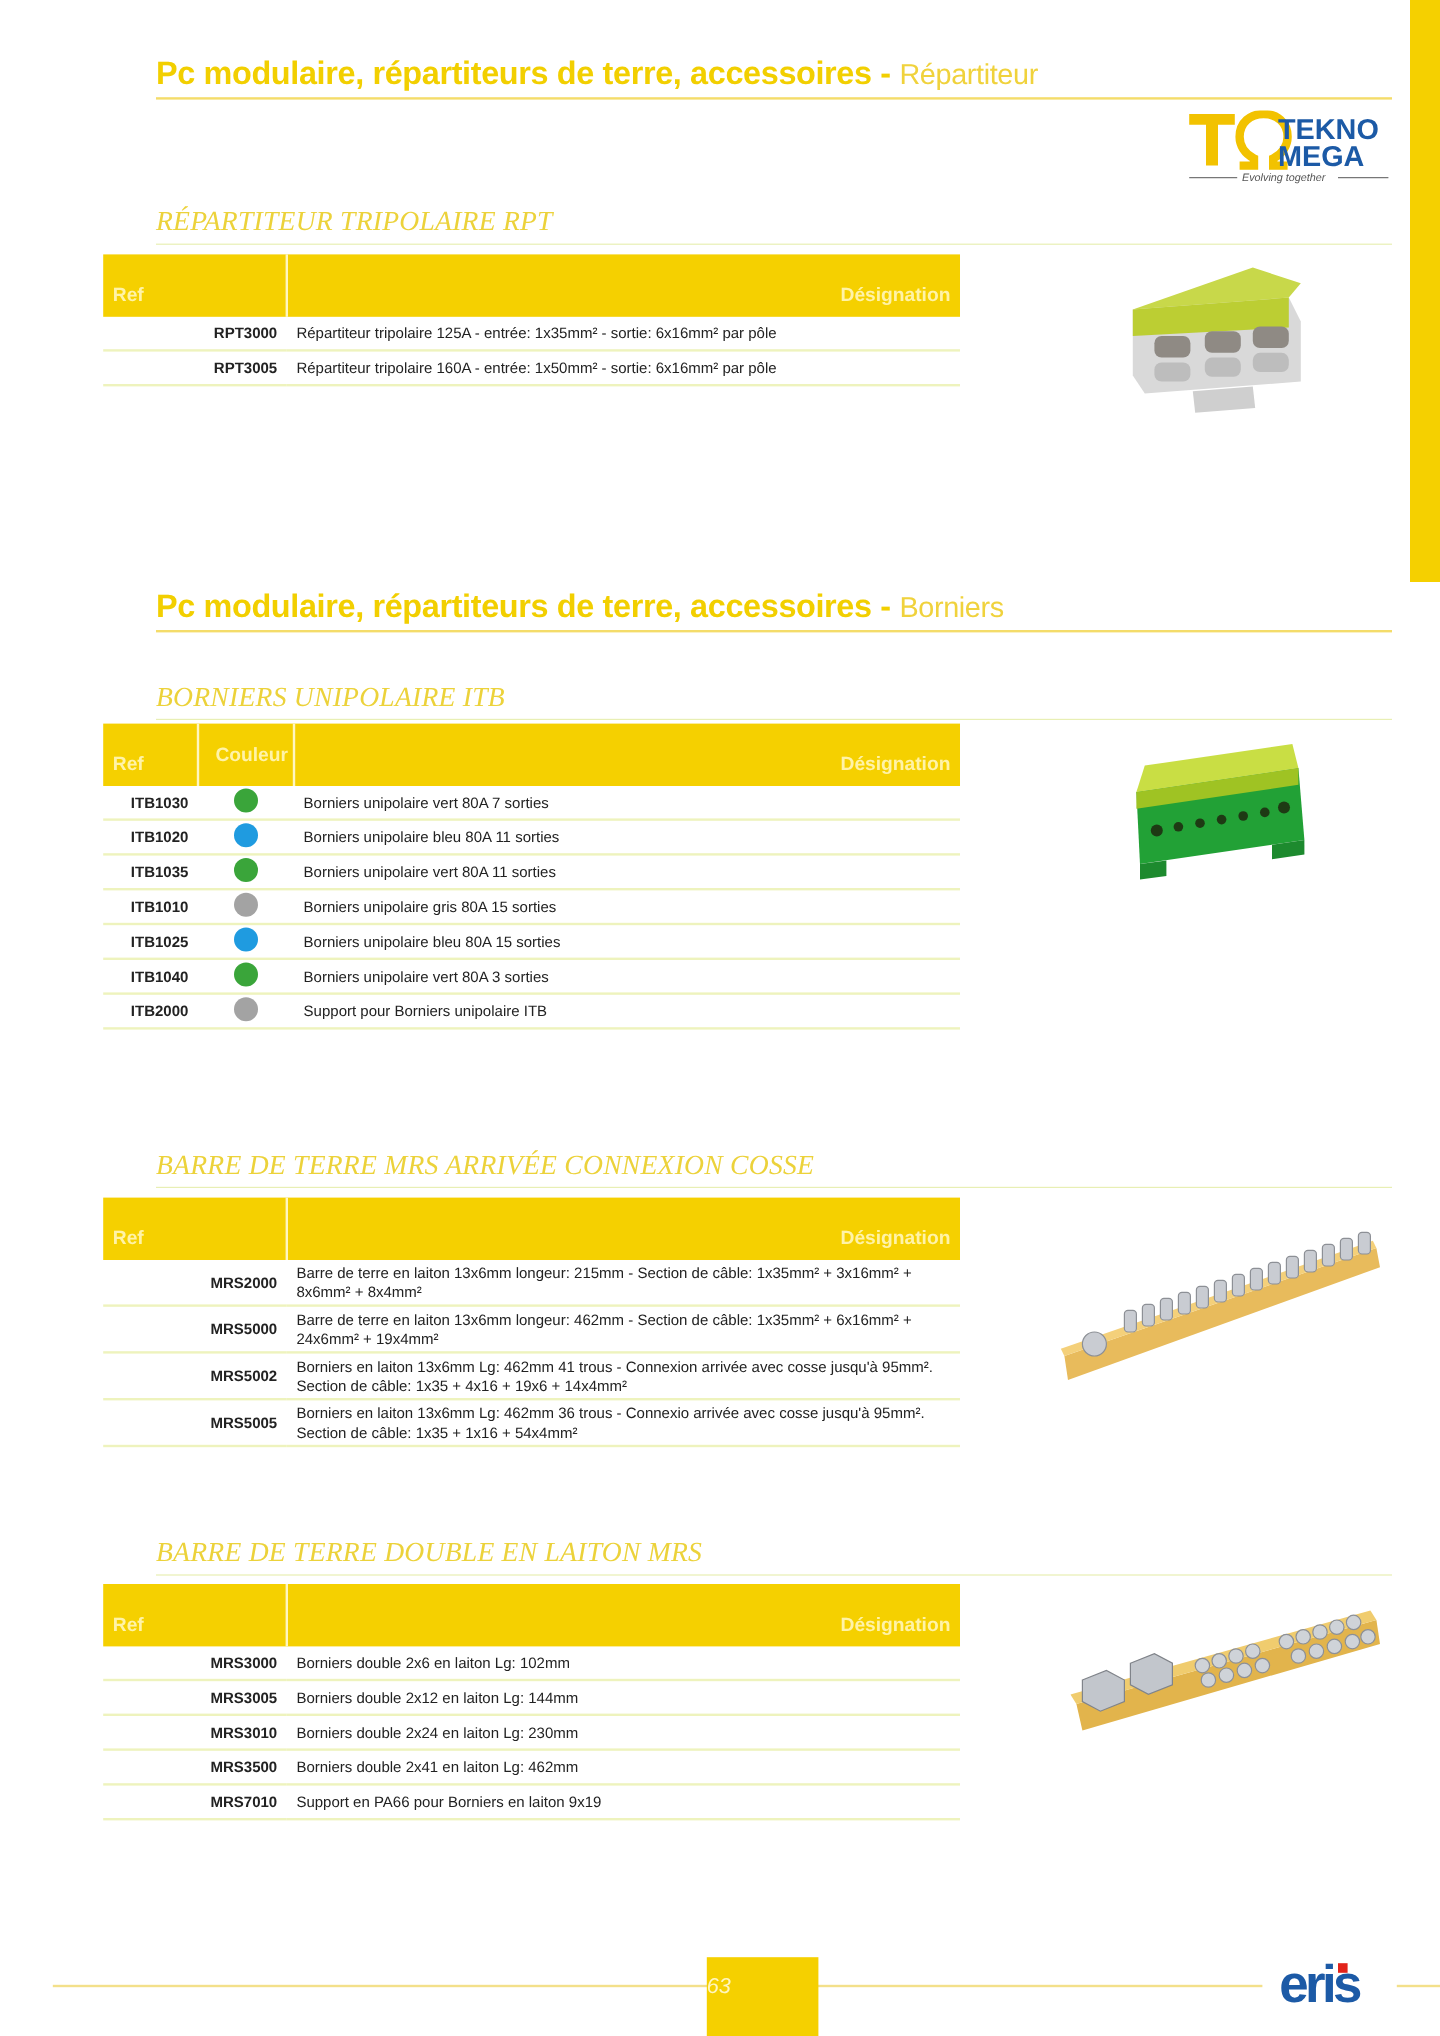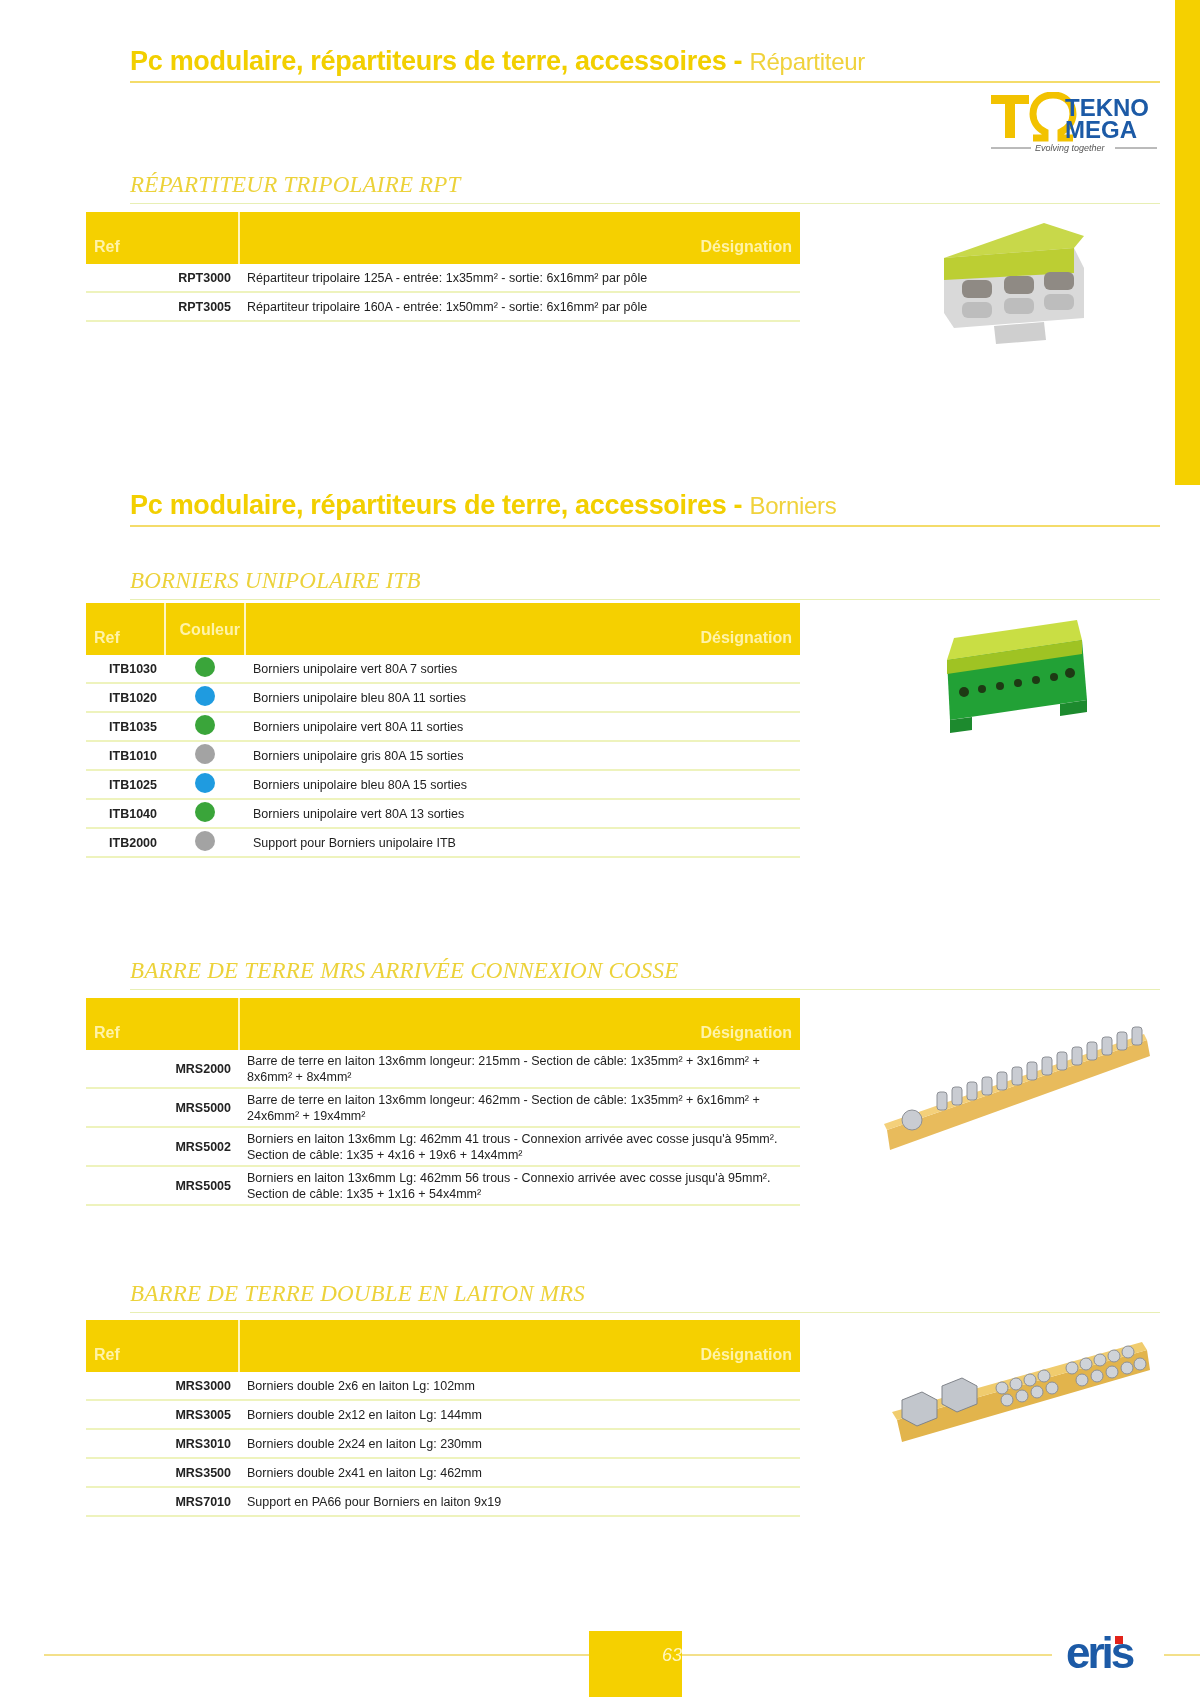--- a/index.html
+++ b/index.html
@@ -12,21 +12,21 @@
   table.ptable th { background:#f5d000; color:#fff3a8; text-align:left; font-size:16px; font-weight:bold; height:34px; padding:18px 8px 0 8px; }
   table.ptable th + th { border-left:2px solid #fff6c0;text-align:right; }
   table.ptable td { padding:0 8px; height:27px; border-bottom:2px solid #eef3bd; vertical-align:middle; }
   table.ptable td.ref { font-weight:bold; width:136px;text-align:right; }
   table.ptable.tall td { height:37px; line-height:16px; }
   .dot { display:inline-block; width:20px; height:20px; border-radius:50%; }
   td.col { width:62px; text-align:center; }
   .sidebar-tab { left:1131px; top:0; width:69px; height:485px; background:#f5d000; }
   .sidebar-tab span { position:absolute; left:26px; top:462px; transform-origin:0 0; transform:rotate(-90deg); color:#fff6c8; font-weight:bold; font-size:17px; white-space:nowrap; }
   .footer-line { top:1654px; left:0; width:1200px; height:2px; background:#f3e08a; }
-  .page-num { left:545px; top:1631px; width:93px; height:66px; background:#f5d000; color:#fff6c0; font-size:18px; font-style:italic; text-align:right; padding-top:14px; box-sizing:border-box; }
+  .page-num { left:545px; top:1631px; width:93px; height:66px; background:#f5d000; color:#fff6c0; font-size:18px; font-style:italic; text-align:left; padding-top:14px; box-sizing:border-box; }
   .eris { left:1008px; top:1630px; width:112px; height:44px; background:#fff; }
 </style>
 </head>
 <body>
 
 <div class="abs page-title" style="top:46px;">
   <span>Pc modulaire, répartiteurs de terre, accessoires - </span><span class="sub">Répartiteur</span>
 </div>
 
 <div class="abs" style="left:945px; top:92px; width:170px; height:62px;">
@@ -115,21 +115,21 @@
         <td>Borniers unipolaire gris 80A 15 sorties</td>
       </tr>
       <tr>
         <td class="ref" style="width:62px">ITB1025</td>
         <td class="col"><span class="dot" style="background:#1f9be0"></span></td>
         <td>Borniers unipolaire bleu 80A 15 sorties</td>
       </tr>
       <tr>
         <td class="ref" style="width:62px">ITB1040</td>
         <td class="col"><span class="dot" style="background:#3aa53a"></span></td>
-        <td>Borniers unipolaire vert 80A 13 sorties</td>
+        <td>Borniers unipolaire vert 80A 3 sorties</td>
       </tr>
       <tr>
         <td class="ref" style="width:62px">ITB2000</td>
         <td class="col"><span class="dot" style="background:#a3a3a3"></span></td>
         <td>Support pour Borniers unipolaire ITB</td>
       </tr>
     </tbody>
 </table>
 
 <div class="abs" style="left:898px; top:620px; width:150px; height:115px;">
@@ -167,21 +167,21 @@
     <tr>
         <td class="ref">MRS5000</td>
         <td>Barre de terre en laiton 13x6mm longeur: 462mm - Section de câble: 1x35mm² + 6x16mm² + 24x6mm² + 19x4mm²</td>
       </tr>
     <tr>
         <td class="ref">MRS5002</td>
         <td>Borniers en laiton 13x6mm Lg: 462mm 41 trous - Connexion arrivée avec cosse jusqu'à 95mm². Section de câble: 1x35 + 4x16 + 19x6 + 14x4mm²</td>
       </tr>
     <tr>
         <td class="ref">MRS5005</td>
-        <td>Borniers en laiton 13x6mm Lg: 462mm 56 trous - Connexio arrivée avec cosse jusqu'à 95mm². Section de câble: 1x35 + 1x16 + 54x4mm²</td>
+        <td>Borniers en laiton 13x6mm Lg: 462mm 36 trous - Connexio arrivée avec cosse jusqu'à 95mm². Section de câble: 1x35 + 1x16 + 54x4mm²</td>
       </tr>
   </tbody>
 </table>
 
 <div class="abs" style="left:838px; top:1020px; width:270px; height:150px;">
   <svg width="270" height="150" viewBox="0 0 270 150">
     <polygon points="5,110 265,20 268,36 8,130" fill="#e8bb5c"></polygon>
     <polygon points="5,110 265,20 262,14 2,104" fill="#f4d07a"></polygon>
     <g fill="#c9ccd2" stroke="#8d9096" stroke-width="1">
       <rect x="55" y="72" width="10" height="18" rx="3"></rect>

